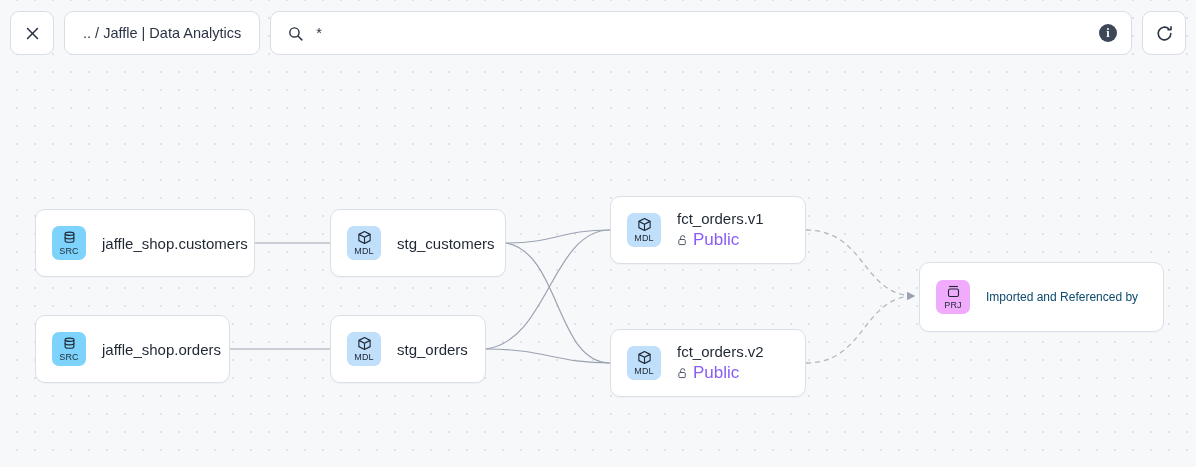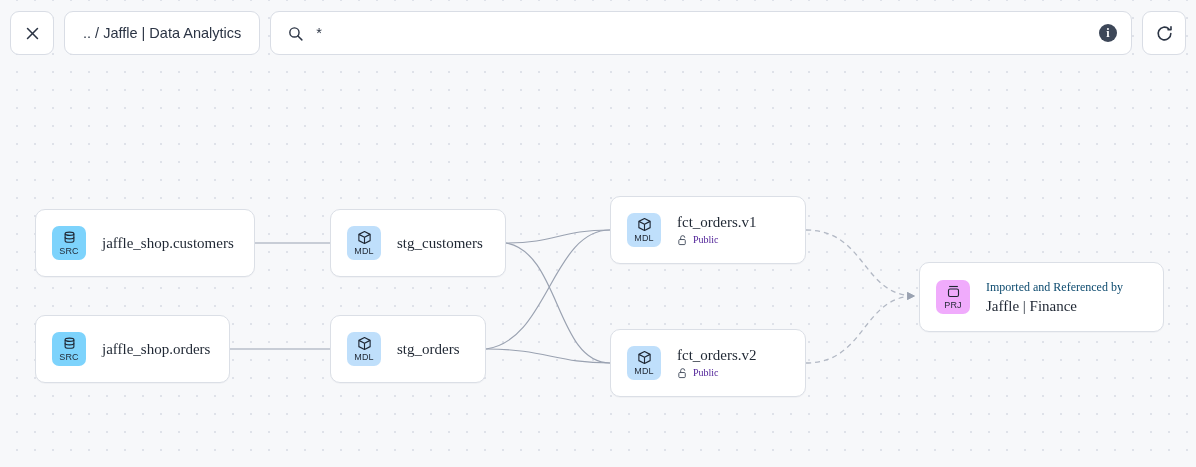--- a/index.html
+++ b/index.html
@@ -134,31 +134,31 @@
     font-size: 9px;
     letter-spacing: 0.2px;
     color: #1f2733;
     font-family: "Liberation Sans", sans-serif;
     margin-top: 1px;
   }
   .badge-src { background: #7dd3fc; }
   .badge-mdl { background: #bfdffb; }
   .badge-prj { background: #f0abfc; }
 
-  .node-body { display: flex; flex-direction: column; justify-content: center; gap: 3px; min-width: 0; font-family: Liberation Serif, serif; }
+  .node-body { display: flex; flex-direction: column; justify-content: center; gap: 3px; min-width: 0; }
   .node-title {
     font-size: 15px;
     color: #1f2733;
     white-space: nowrap;
   }
   .node-sub {
-    font-size: 10px;
-    color: #4c1d95;
-    display: flex;
-    align-items: flex-start;
+    font-size: 17px;
+    color: #8b5cf6;
+    display: flex;
+    align-items: center;
     gap: 5px;
     white-space: nowrap;
   }
   .node-caption {
     font-size: 12px;
     color: #0c4a6e;
     white-space: nowrap;
   }
   .node-name-lg {
     font-size: 15px;
@@ -320,21 +320,20 @@
         <span class="glyph">
           <svg width="15" height="15" viewBox="0 0 24 24" fill="none" stroke="#1f2733" stroke-width="1.8" stroke-linejoin="round">
             <path d="M5,4 H19"></path>
             <rect x="4" y="8" width="16" height="12" rx="2.5"></rect>
           </svg>
         </span>
         <span class="code">PRJ</span>
       </div>
       <div class="node-body">
         <span class="node-caption">Imported and Referenced by</span>
-        <span class="node-name-lg">Jaffle | Finance</span>
       </div>
     </div>
 
   </div>
 
   <div id="toolbar">
     <div class="tb-btn">
       <span style="line-height:0;">
         <svg width="17" height="17" viewBox="0 0 24 24" fill="none" stroke="#2b3444" stroke-width="2.2" stroke-linecap="round">
           <path d="M5,5 L19,19"></path>

